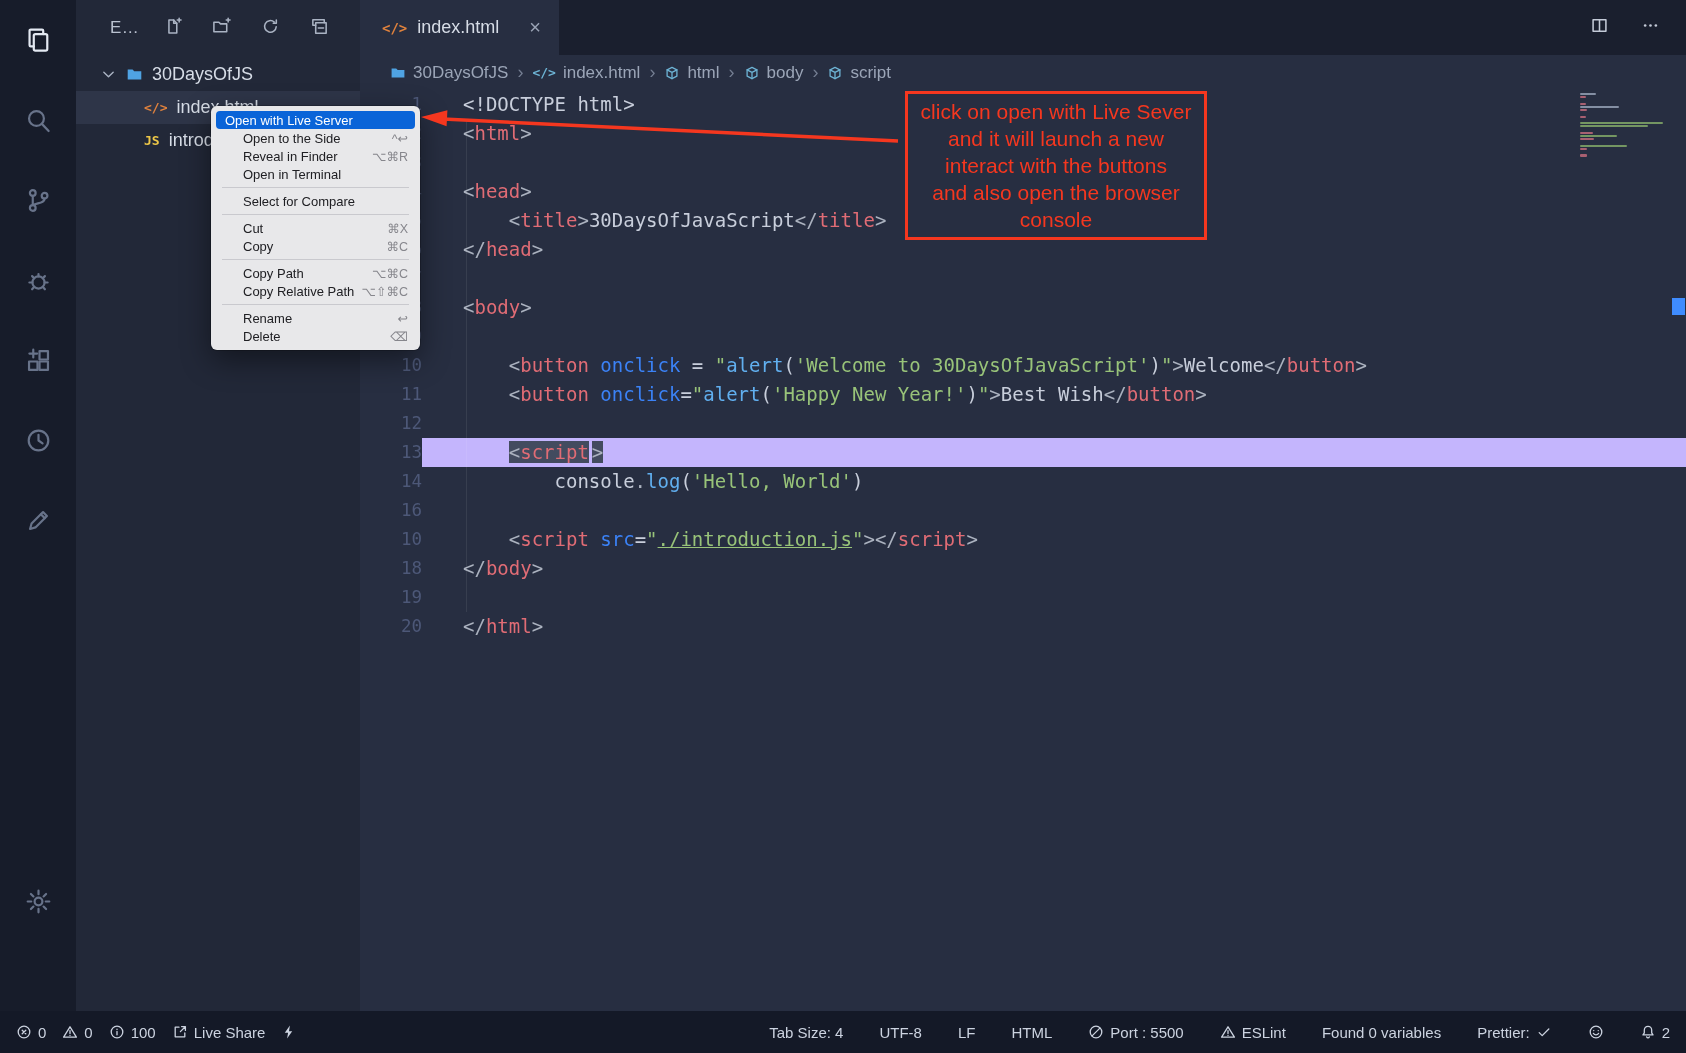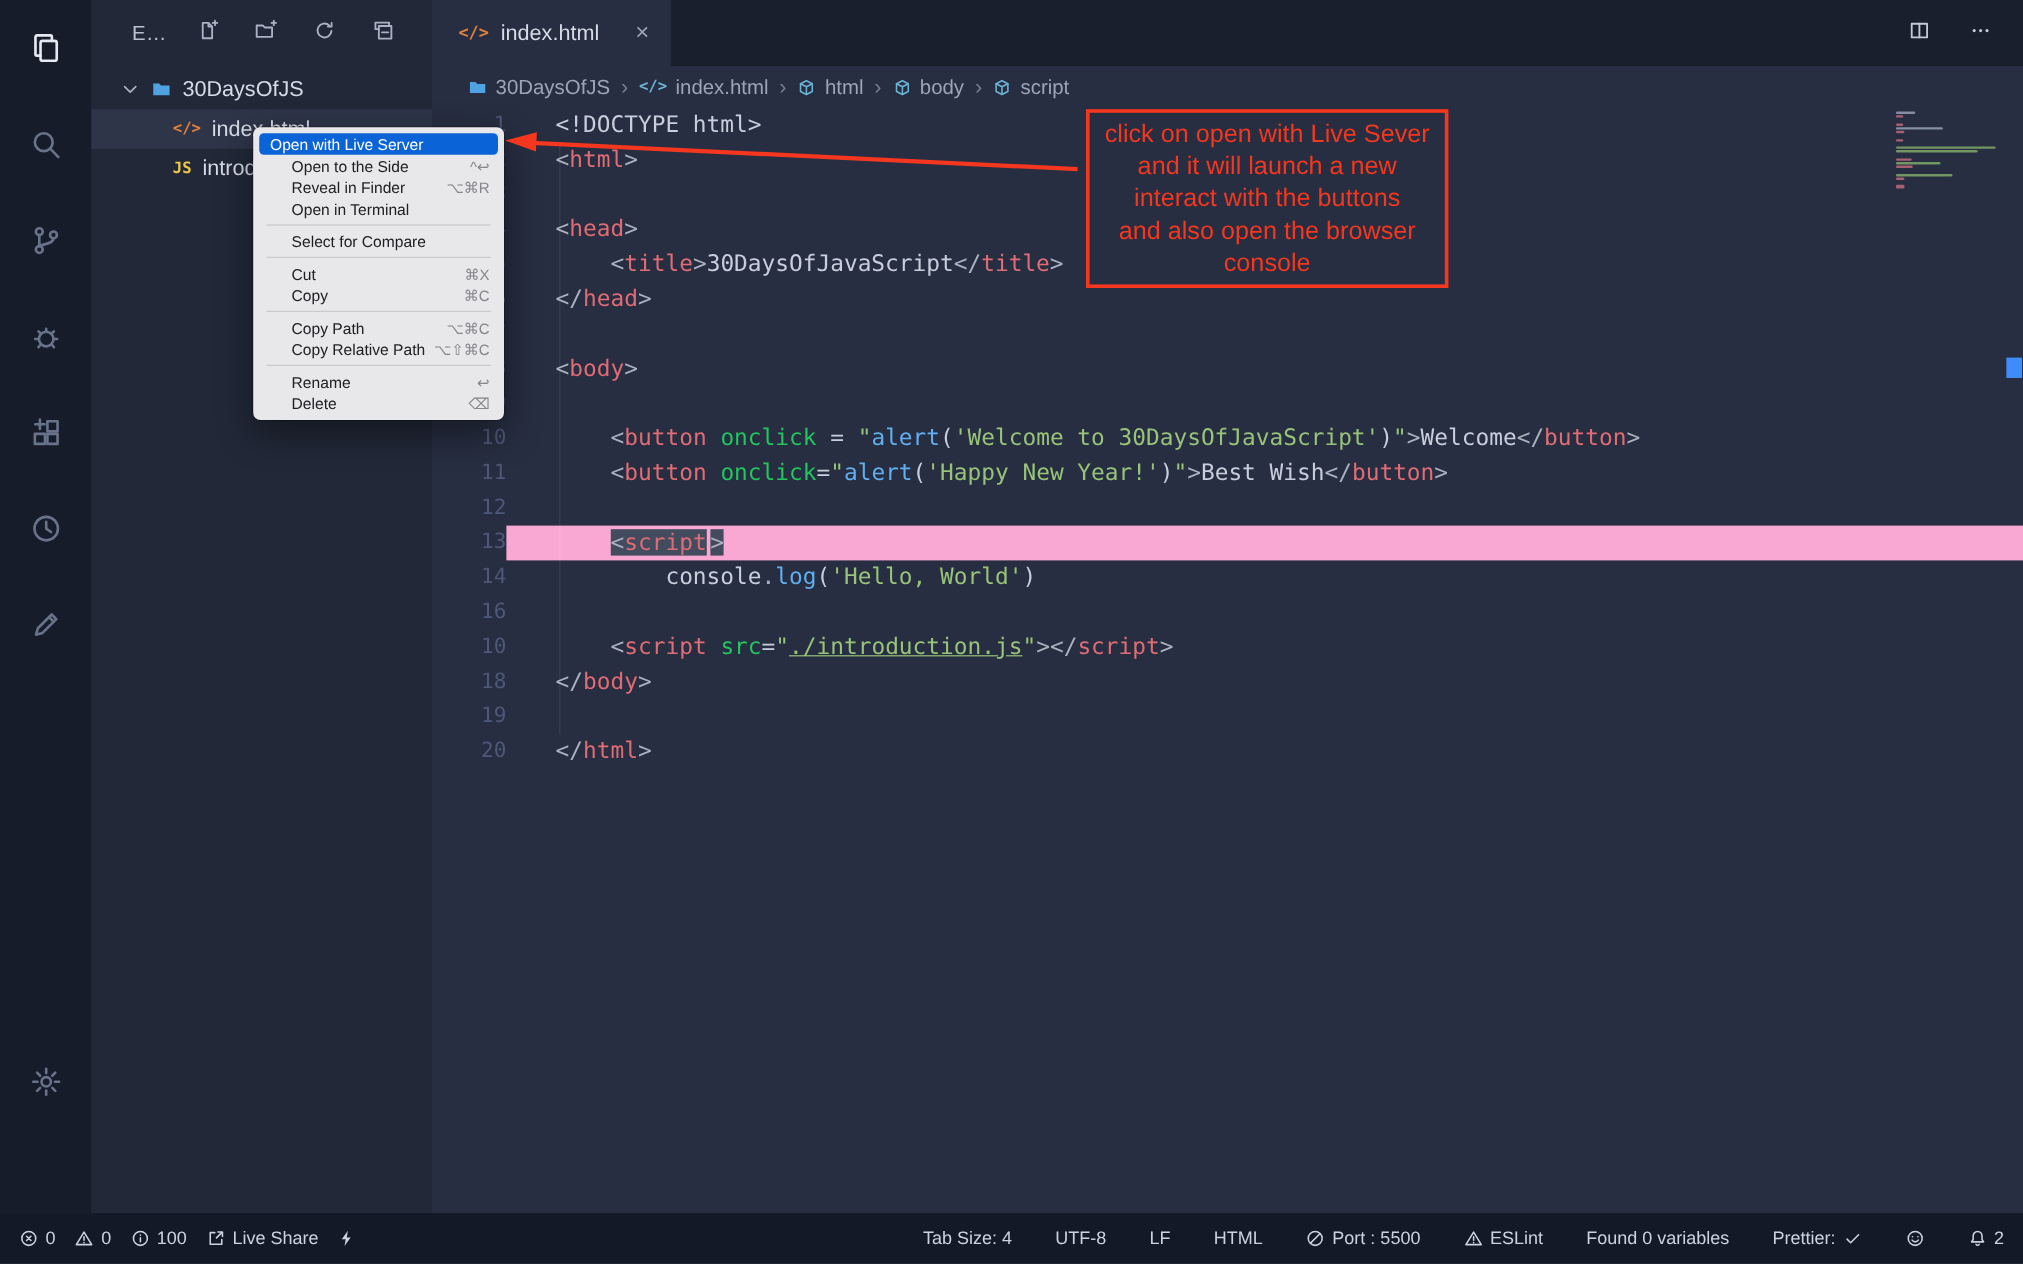--- a/index.html
+++ b/index.html
@@ -43,22 +43,22 @@
   .breadcrumbs{height:35px;display:flex;align-items:center;gap:9px;padding-left:30px;font-size:17px;color:#9ba5b7}
   .crumb{display:flex;align-items:center;gap:7px;cursor:pointer}
   .crumb .icon{width:16px;height:16px;color:#6db3d4}
   .crumb-sep{color:#747e92;font-size:18px}
 
   .editor{position:absolute;left:0;right:0;top:90px;bottom:0;font-family:"DejaVu Sans Mono",monospace;font-size:19px;line-height:29px}
   .indent-guide{position:absolute;left:106px;top:29px;height:493px;width:1px;background:rgba(255,255,255,.08)}
   .cl{display:flex;height:29px}
   .ln{width:62px;flex:none;text-align:right;color:#4d5878;font-size:17.5px}
   .lt{flex:1;padding-left:41px;white-space:pre;color:#c8cedb}
-  .cl.cur .lt{background:#f9a8d4}
-  .tk.u{color:#abb2bf}.tk.t{color:#e06c75}.tk.a{color:#22c55e}.tk.s{color:#98c379}.tk.f{color:#61afef}.tk.p{color:#c8cedb}
+  .cl.cur .lt{background:#c4b5fd}
+  .tk.u{color:#abb2bf}.tk.t{color:#e06c75}.tk.a{color:#3b82f6}.tk.s{color:#98c379}.tk.f{color:#61afef}.tk.p{color:#c8cedb}
   .tk.l{color:#98c379;text-decoration:underline}
   .tk.h,.tk.h2{background:#434b5f}
   .tk.h2{margin-left:3px}
   .minimap{position:absolute;top:3px;right:18px;width:88px;z-index:3}
   .mm-line{height:2.1px;margin-bottom:1.15px;border-radius:1px;opacity:.85}
   .overview-marker{position:absolute;right:1px;top:208px;width:13px;height:17px;background:#3f8cff}
 
   
   .status-bar{position:absolute;left:0;right:0;bottom:0;height:42px;background:#141927;display:flex;align-items:center;justify-content:space-between;padding:0 16px;color:#ccd3e0;font-size:15px;z-index:10}
   .sb-left,.sb-right{display:flex;align-items:center}

